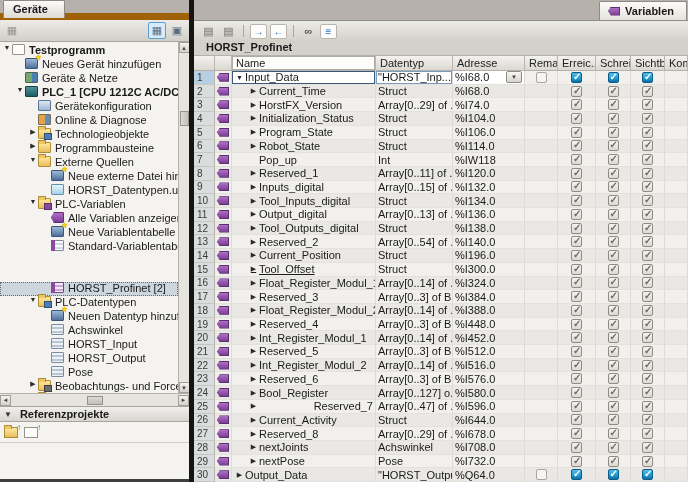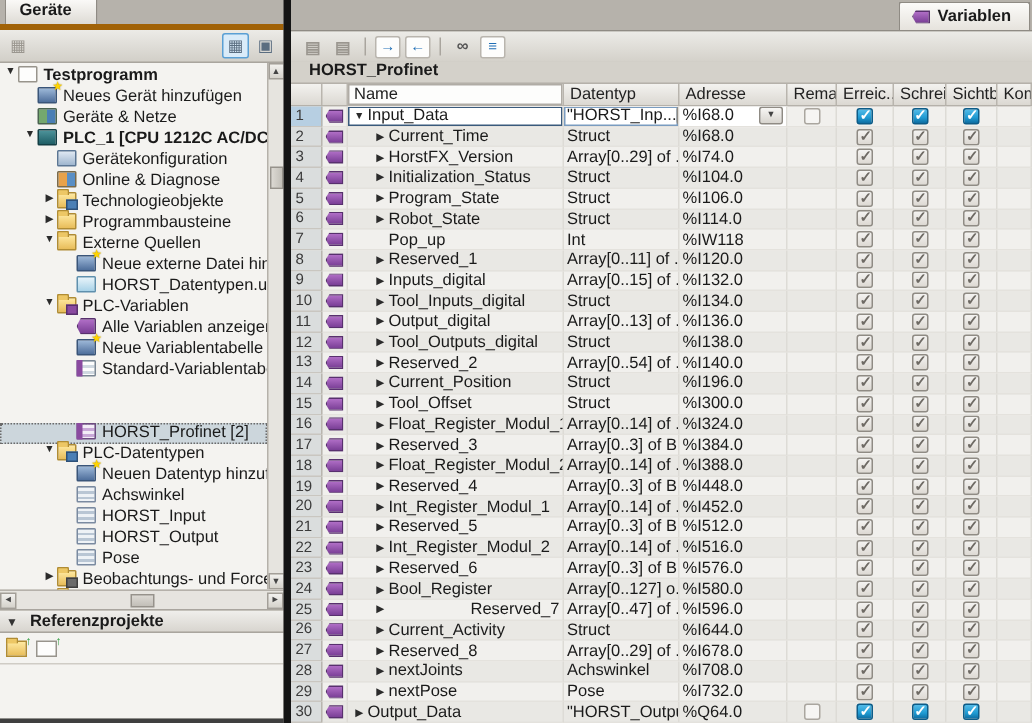--- a/index.html
+++ b/index.html
@@ -2,22 +2,22 @@
 <html style="--tag_purple: #8a4aa0; --check_blue: #1e9ad2; --selection_border: #3a5a7c; --accent_blue: #5a9fd4;"><head>
 <meta charset="utf-8">
 <style>
   * { margin:0; padding:0; box-sizing:border-box; }
   html,body { width:688px; height:482px; overflow:hidden; background:#cdc9c2;
               font-family:"Liberation Sans", sans-serif; font-size:11px; color:#1a1a1a; }
   #app { width:688px; height:482px; display:flex; }
 
   
   #left { width:189px; display:flex; flex-direction:column; background:#cdc9c2; }
-  .tabstrip { height:20px; background:#b6b2ab; display:flex; align-items:flex-end; padding-left:3px;
-              border-bottom:4px solid #a16207; }
+  .tabstrip { height:20px; background:#b6b2ab; display:flex; align-items:flex-start; padding-left:3px;
+              border-bottom:7px solid #a16207; }
   .tab { height:18px; background:linear-gradient(#fcfbf9,#dedbd5); border:1px solid #8f8b84;
          border-bottom:none; border-radius:2px 2px 0 0; font-weight:bold; padding:2px 16px 0 9px; }
   .ltoolbar { height:22px; background:linear-gradient(#ecebe7,#d2cfc8); border-bottom:1px solid #a9a59e;
               display:flex; align-items:center; padding:0 3px; gap:2px; }
   .tbico { width:18px; height:17px; display:flex; align-items:center; justify-content:center;
            font-size:11px; color:#5a6d80; }
   .tbico.grayed { color:#9a968f; }
   .tbico.selected { border:1px solid #5a9fd4; background:#d9ebf9; border-radius:2px; }
   .flexspacer { flex:1; }
 
@@ -729,21 +729,21 @@
     <div class="td c-sic">
             <span class="cb checked-gray"></span>
           </div>
     <div class="td c-kom"></div>
   </div>
         <div class="trow">
     <div class="td c-num">15</div>
     <div class="td c-ico">
       <span class="rowtag"></span>
     </div>
-    <div class="td c-name" style="padding-left: 16px;">
+    <div class="td c-name" style="padding-left: 16px; text-decoration: underline;">
       <span class="exp">▶</span>
       <span class="nm">Tool_Offset</span>
     </div>
     <div class="td c-typ">
       <span class="tv">Struct</span>
     </div>
     <div class="td c-adr">
       <span class="av">%I300.0</span>
     </div>
     <div class="td c-rem"></div>

